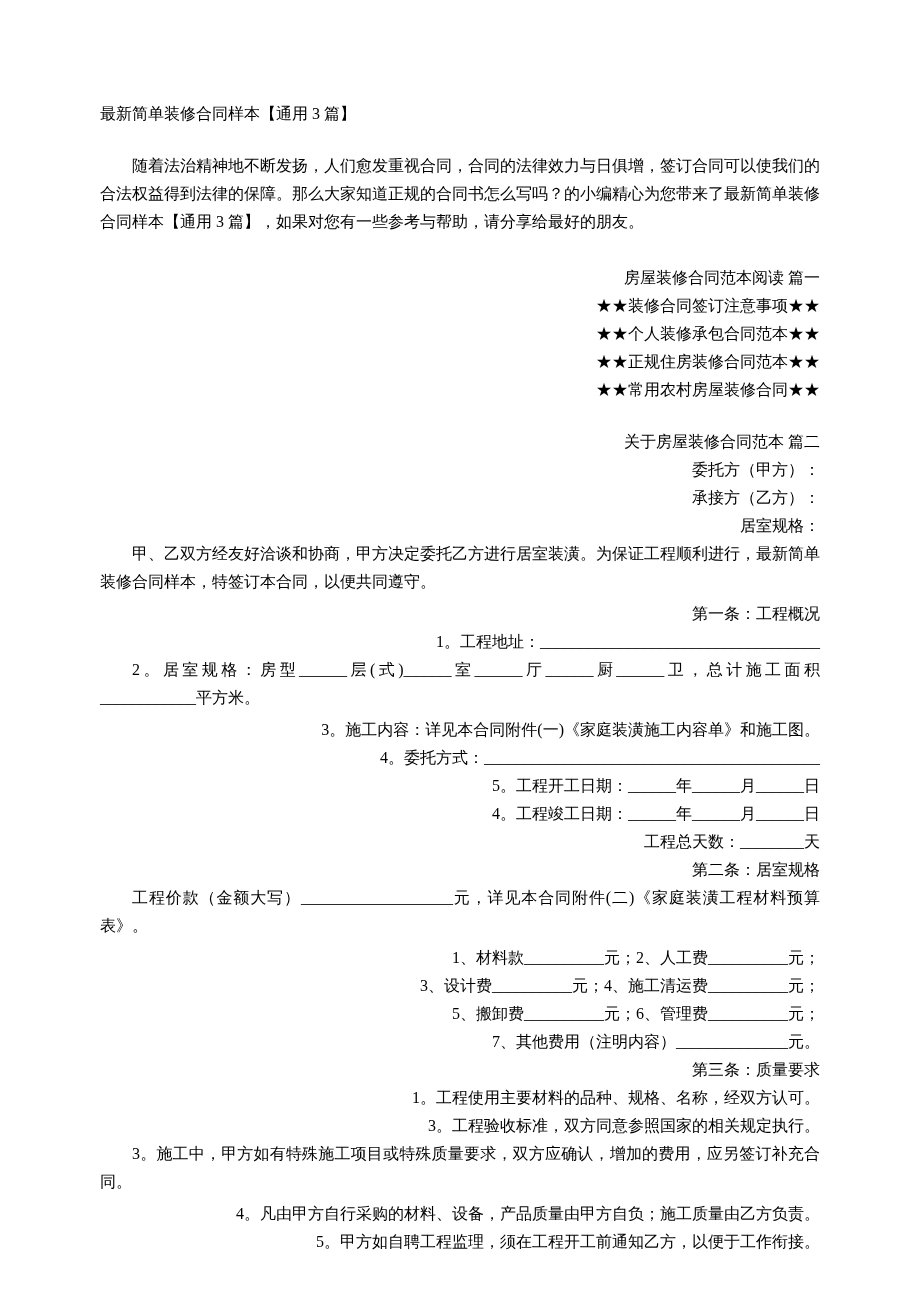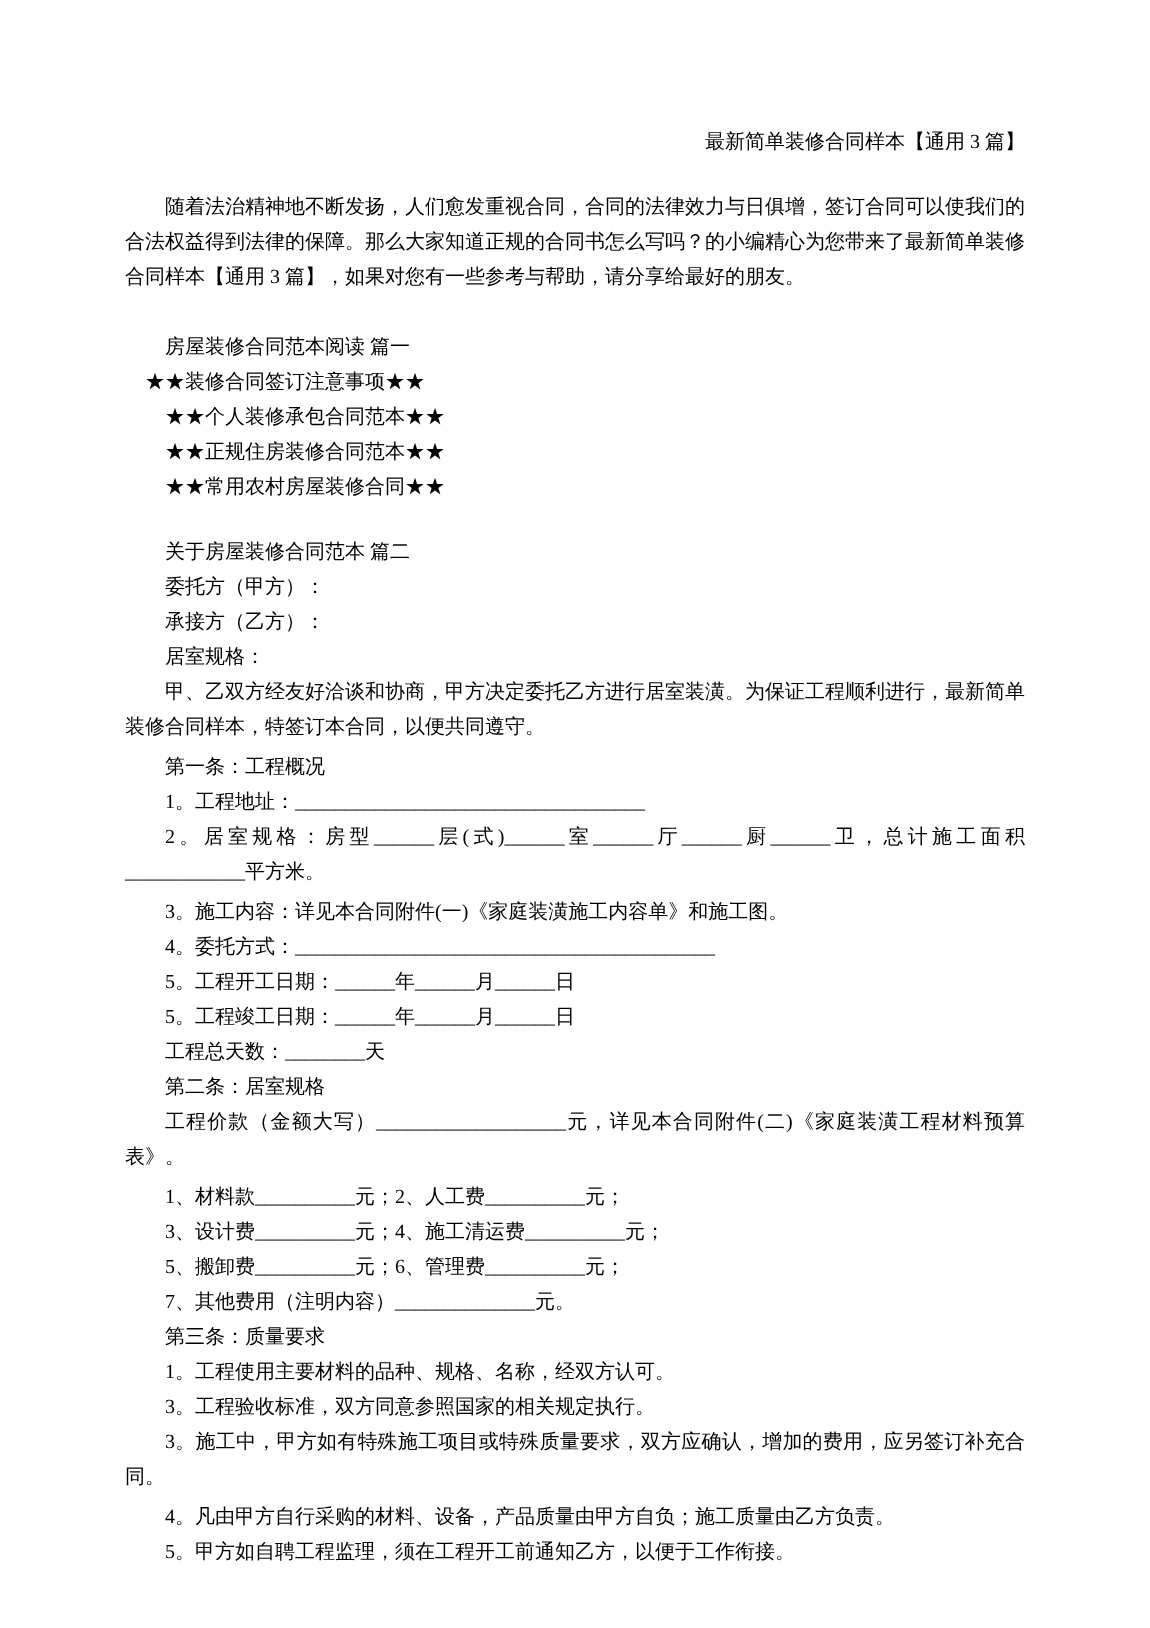--- a/index.html
+++ b/index.html
@@ -1,31 +1,32 @@
 <!DOCTYPE html>
 <html><head>
   <meta charset="utf-8">
   <style>
     * {
       margin: 0;
       padding: 0;
       box-sizing: border-box;
+      text-align: right;
     }
     body {
       background: #ffffff;
       font-family: "SimSun", "宋体", serif;
       width: 920px;
       height: 1302px;
       padding: 100px 100px 60px 100px;
       font-size: 16px;
       line-height: 1.75;
       color: #000000;
     }
     .title {
-      text-align: right;
+      text-align: left;
       font-size: 16px;
       margin-bottom: 24px;
       font-weight: normal;
     }
     .paragraph {
       text-indent: 2em;
       margin-bottom: 4px;
       text-align: justify;
     }
     .spacer {
@@ -63,21 +64,21 @@
 <p class="indent1">委托方（甲方）：</p>
 <p class="indent1">承接方（乙方）：</p>
 <p class="indent1">居室规格：</p>
 <p class="paragraph">甲、乙双方经友好洽谈和协商，甲方决定委托乙方进行居室装潢。为保证工程顺利进行，最新简单装修合同样本，特签订本合同，以便共同遵守。</p>
 <p class="indent1">第一条：工程概况</p>
 <p class="indent1">1。工程地址：___________________________________</p>
 <p class="paragraph">2。居室规格：房型______层(式)______室______厅______厨______卫，总计施工面积____________平方米。</p>
 <p class="indent1">3。施工内容：详见本合同附件(一)《家庭装潢施工内容单》和施工图。</p>
 <p class="indent1">4。委托方式：__________________________________________</p>
 <p class="indent1">5。工程开工日期：______年______月______日</p>
-<p class="indent1">5。工程竣工日期：______年______月______日</p>
+<p class="indent1">4。工程竣工日期：______年______月______日</p>
 <p class="indent1">工程总天数：________天</p>
 <p class="indent1">第二条：居室规格</p>
 <p class="paragraph">工程价款（金额大写）___________________元，详见本合同附件(二)《家庭装潢工程材料预算表》。</p>
 <p class="indent1">1、材料款__________元；2、人工费__________元；</p>
 <p class="indent1">3、设计费__________元；4、施工清运费__________元；</p>
 <p class="indent1">5、搬卸费__________元；6、管理费__________元；</p>
 <p class="indent1">7、其他费用（注明内容）______________元。</p>
 <p class="indent1">第三条：质量要求</p>
 <p class="indent1">1。工程使用主要材料的品种、规格、名称，经双方认可。</p>
 <p class="indent1">3。工程验收标准，双方同意参照国家的相关规定执行。</p>

